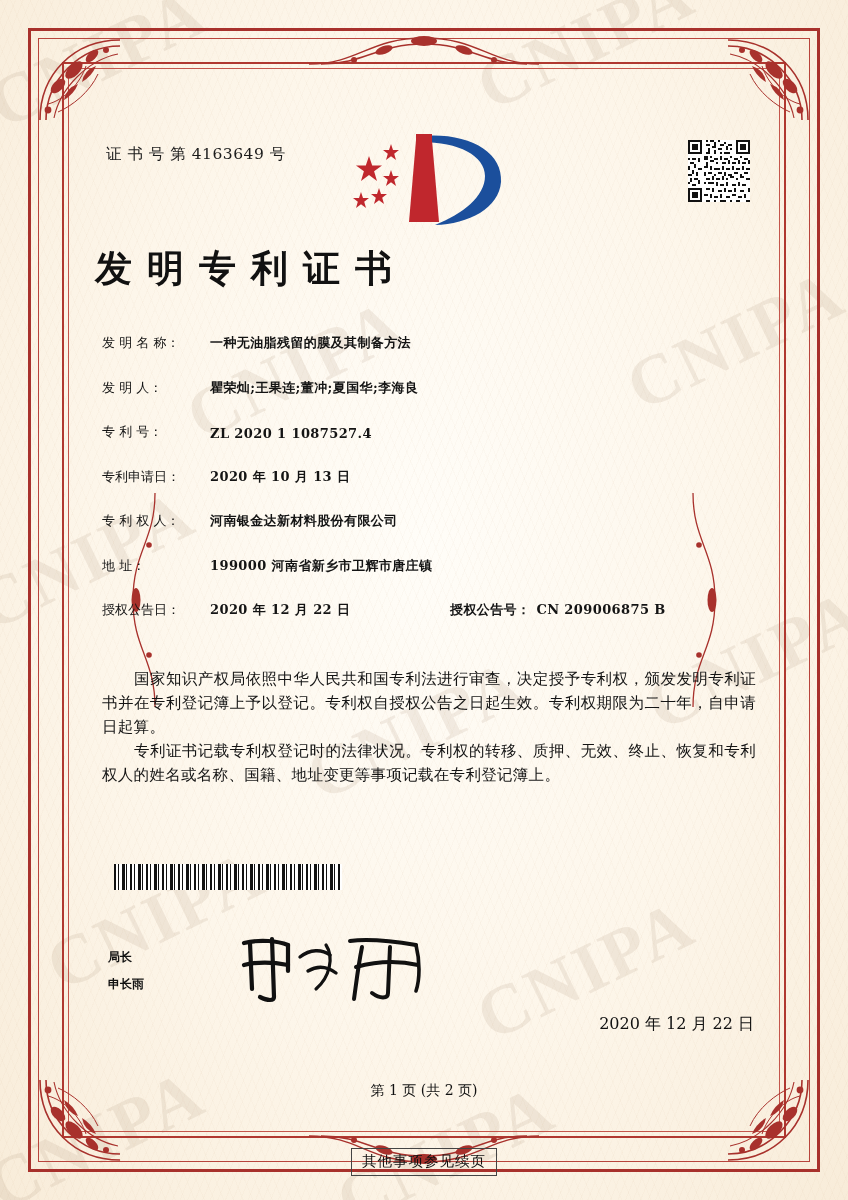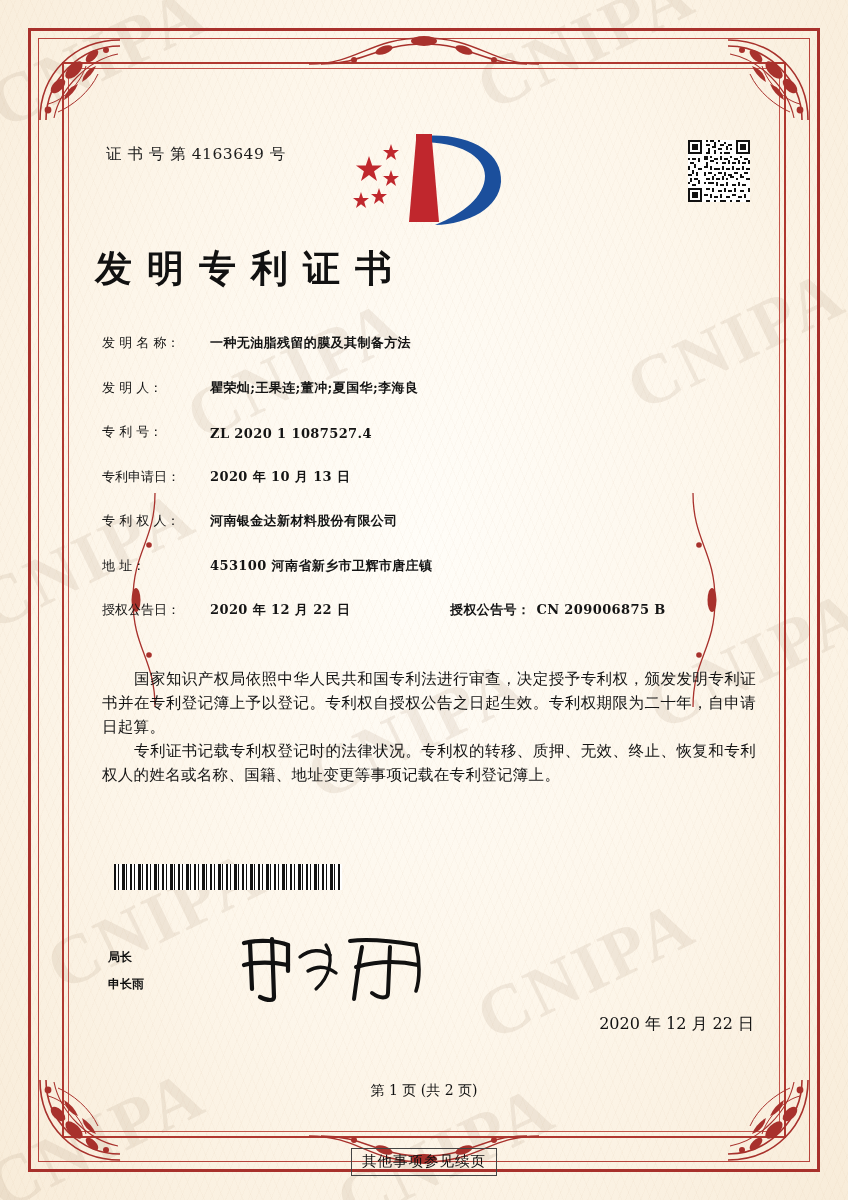--- a/index.html
+++ b/index.html
@@ -579,21 +579,21 @@
         <div class="fv">2020 年 10 月 13 日</div>
       </div>
 
       <div class="field-row">
         <div class="fl">专 利 权 人：</div>
         <div class="fv">河南银金达新材料股份有限公司</div>
       </div>
 
       <div class="field-row">
         <div class="fl">地 址：</div>
-        <div class="fv">453100 河南省新乡市卫辉市唐庄镇</div>
+        <div class="fv">199000 河南省新乡市卫辉市唐庄镇</div>
       </div>
 
       <div class="field-row">
         <div class="fl">授权公告日：</div>
         <div class="fv fv-inline2">
           <span class="seg1">2020 年 12 月 22 日</span>
           <span class="lbl2">授权公告号：</span>
           <span>CN 209006875 B</span>
         </div>
       </div>

